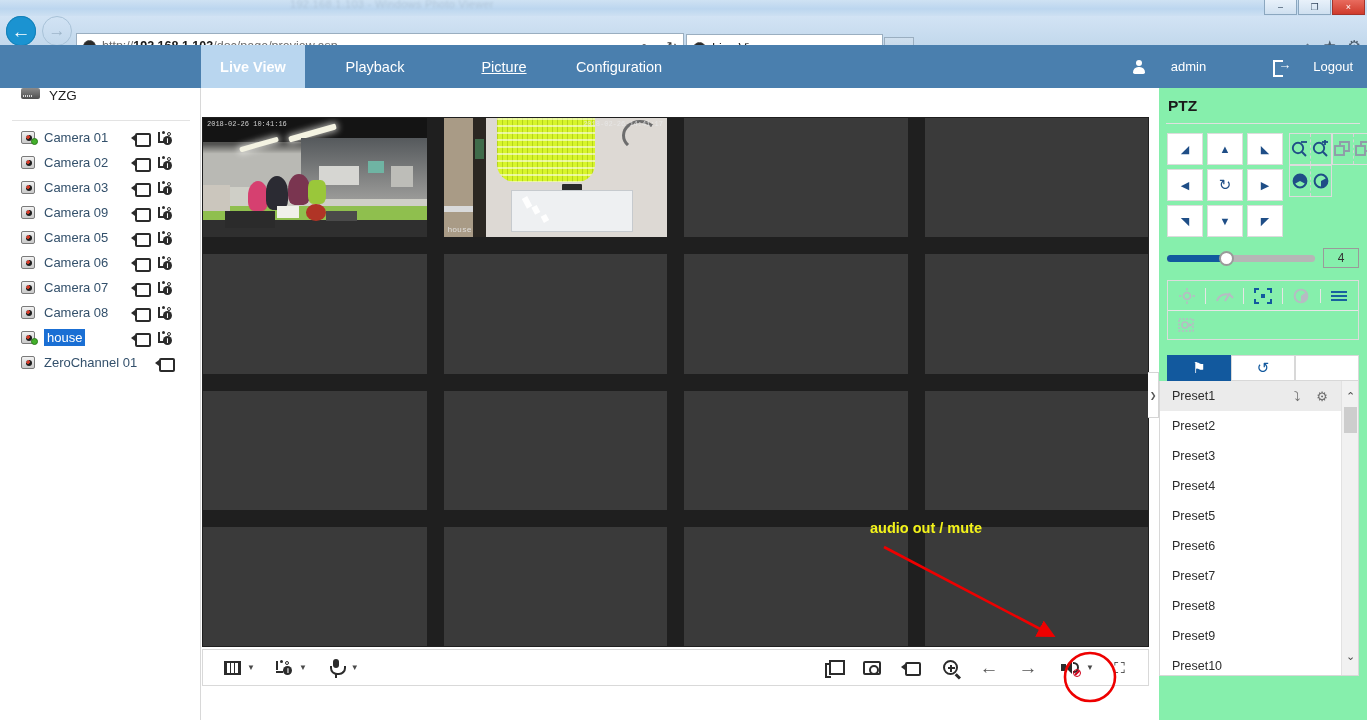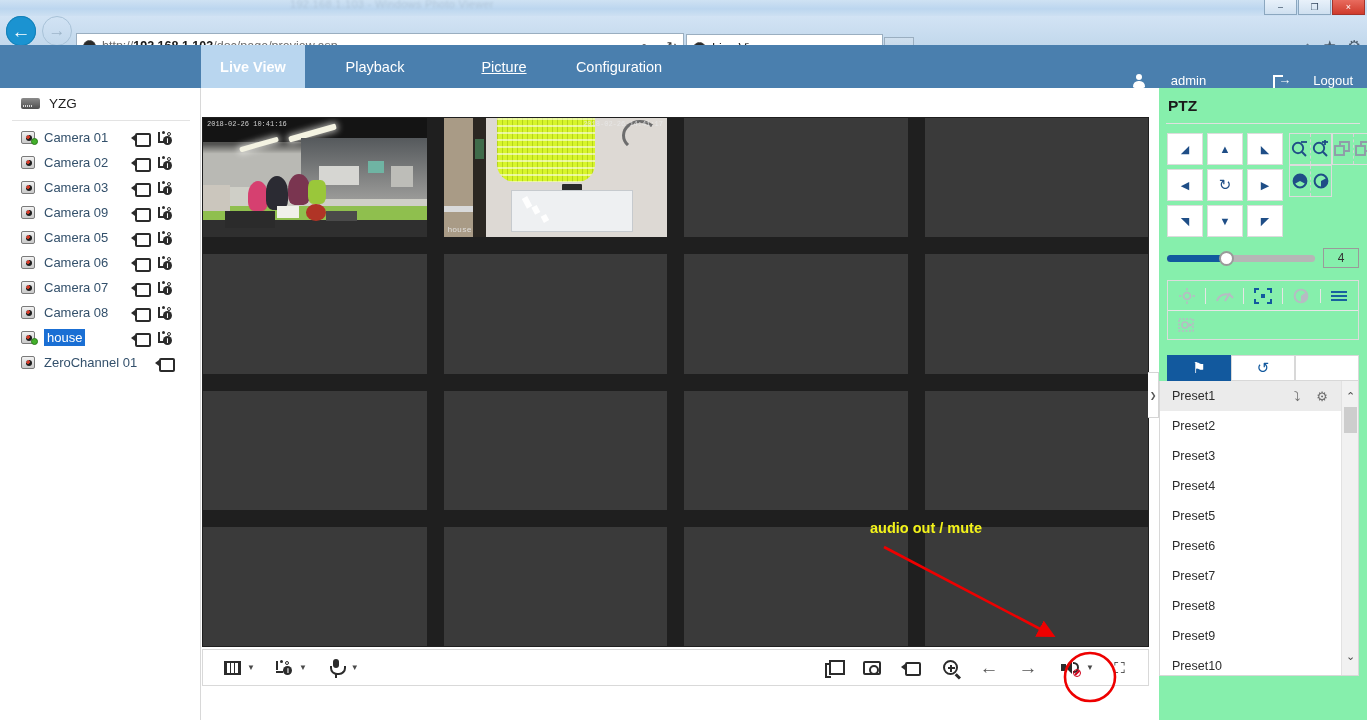--- a/index.html
+++ b/index.html
@@ -74,35 +74,35 @@
   
   .apphead {
     position: absolute; left: 0; top: 45px; width: 1367px; height: 43px;
     background: #4a7fae;
   }
   .navitem {
     position: absolute; top: 0; height: 43px; display: flex; align-items: center; justify-content: center;
     color: #fff; font-size: 14.5px;
   }
   .navitem.active { background: #b9d6ef; color: #fff; font-weight: bold; }
-  .userbox { position: absolute; right: 14px; top: 0; height: 43px; display: flex; align-items: flex-end; gap: 25px; color: #fff; font-size: 13px; }
+  .userbox { position: absolute; right: 14px; top: 0; height: 43px; display: flex; align-items: center; gap: 25px; color: #fff; font-size: 13px; }
   .userbox .sep { width: 17px; }
   .ic-user { width: 14px; height: 14px; display:inline-block; position: relative; }
   .ic-user::before { content:''; position:absolute; left:4px; top:0; width:6px; height:6px; border-radius:50%; background:#fff; }
   .ic-user::after { content:''; position:absolute; left:1px; top:7px; width:12px; height:7px; border-radius:6px 6px 2px 2px; background:#fff; }
   .ic-logout { width: 15px; height: 13px; position: relative; display:inline-block; }
   .ic-logout::before { content:''; position:absolute; left:0; top:0; width:8px; height:13px; border:2px solid #fff; border-right:none; }
   .ic-logout::after { content:'→'; position:absolute; left:5px; top:-3px; font-size:13px; color:#fff; }
 
   
   .sidebar {
     position: absolute; left: 0; top: 88px; width: 201px; height: 632px;
     background: #fff; border-right: 1px solid #d8d8d8;
   }
-  .devrow { display: flex; align-items: center; height: 30px; padding-left: 21px; }
+  .devrow { display: flex; align-items: flex-start; height: 30px; padding-left: 21px; }
   .devrow .label { font-size: 13.5px; color: #222; margin-left: 9px; }
   .ic-nvr { width: 19px; height: 11px; background: linear-gradient(to bottom,#8b8b8b,#4f4f4f); border-radius: 2px; position: relative; flex:none; }
   .ic-nvr::after { content:''; position:absolute; left:2px; bottom:2px; width:9px; height:2px;
     background: repeating-linear-gradient(to right,#dcdcdc 0 1px,transparent 1px 2px); }
   .divider { height: 1px; background: #e3e3e3; margin: 2px 10px 4px 12px; }
   .camrow { display: flex; align-items: center; height: 25px; padding-left: 21px; }
   .camrow .camlabel { font-size: 13px; color: #33506b; margin-left: 9px; width: 100px; }
   .camrow .camlabel.sel { background: #1a6fd4; color: #fff; display:inline-block; width:auto; padding: 1px 3px; }
   .ic-cam { width: 14px; height: 13px; background: linear-gradient(to bottom,#f2f2f2,#c9c9c9); border:1px solid #7a7a7a; border-radius:2px; position: relative; flex:none; }
   .ic-cam::after { content:''; position:absolute; left:3.5px; top:3px; width:6px; height:6px; border-radius:50%;

